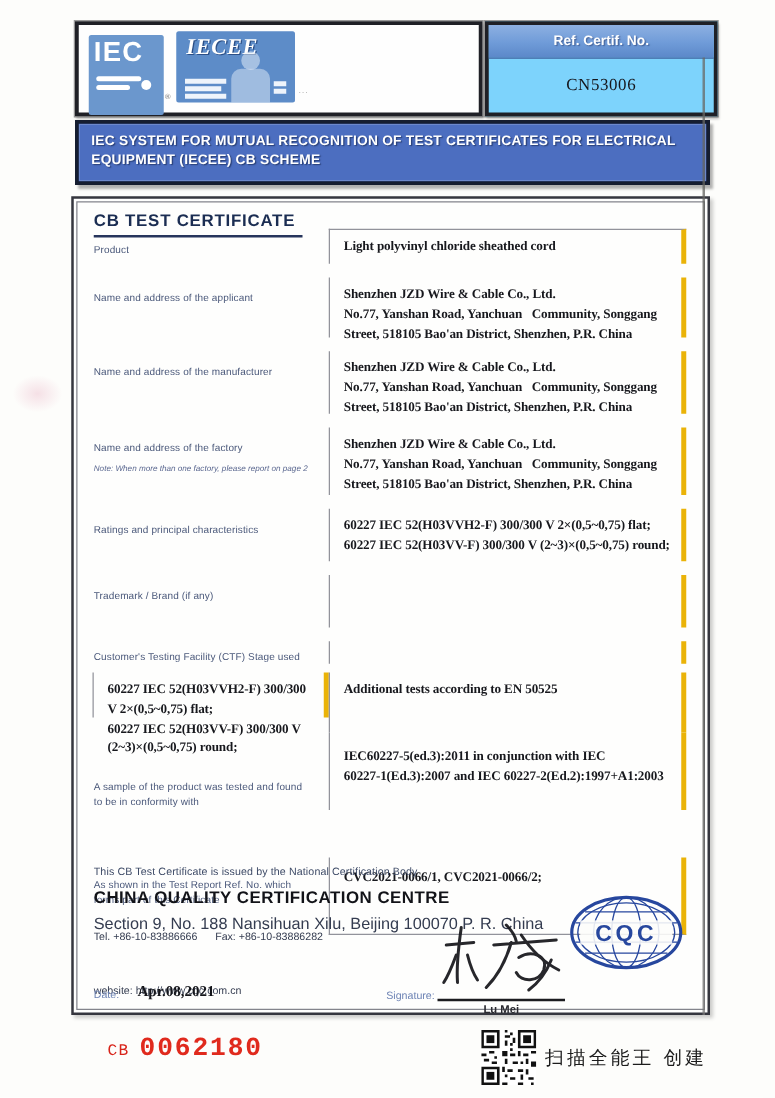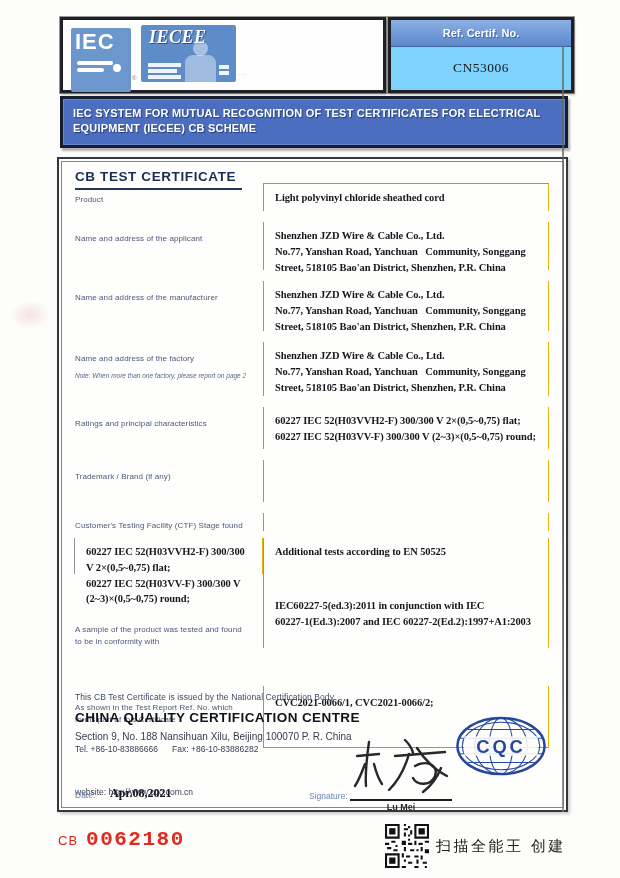--- a/index.html
+++ b/index.html
@@ -97,46 +97,46 @@
   .grid{
     position:absolute;left:12px;top:21px;
     display:grid;grid-template-columns:189px 286px;
   }
   .lc{
     font-size:8px;color:#4a587a;padding:11px 6px 0 1px;line-height:1.45;
     letter-spacing:.1px;
   }
   .lc .note{display:block;font-size:6.5px;font-style:italic;color:#5b6890;margin-top:6px;letter-spacing:0;}
   .vc{
-    border-left:1px solid #92939b;border-right:1px solid #eab308;
+    border-left:1px solid #92939b;border-right:4px solid #eab308;
     font-family:"Liberation Serif",serif;font-weight:bold;font-size:10.5px;color:#17181d;
     padding:6px 8px 0 11px;line-height:1.5;white-space:pre-wrap;letter-spacing:-.1px;
     box-sizing:border-box;
   }
   .vc.first{border-top:1px solid #92939b;}
   .vc.last{border-bottom:1px solid #92939b;}
 
   .issued-by{position:absolute;left:13px;top:530px;font-size:8.5px;color:#3d4a66;letter-spacing:.1px;}
   .ncb-name{position:absolute;left:13px;top:548px;font-size:13.5px;font-weight:bold;color:#121318;letter-spacing:.4px;}
-  .ncb-addr{position:absolute;left:13px;top:569px;font-size:10px;color:#343c50;}
+  .ncb-addr{position:absolute;left:13px;top:569px;font-size:13px;color:#343c50;}
   .ncb-tel{position:absolute;left:13px;top:582px;font-size:8.5px;color:#343c50;white-space:pre;}
   .ncb-web{position:absolute;left:13px;top:625px;font-size:8.5px;color:#343c50;}
   .date-label{position:absolute;left:13px;top:628px;font-size:8.5px;color:#6d83b4;}
   .date-value{position:absolute;left:48px;top:624px;font-family:"Liberation Serif",serif;font-weight:bold;font-size:12px;color:#15161b;}
 
   .sig-label{position:absolute;left:247px;top:629px;font-size:8.5px;color:#6d83b4;}
   .sig-line{position:absolute;left:288px;top:637px;width:102px;height:2px;background:#1c1c20;}
   .sig-name{position:absolute;left:288px;top:640px;width:102px;text-align:center;font-size:9px;font-weight:bold;color:#2a2a30;}
   .sig-hand{position:absolute;left:287px;top:572px;width:104px;height:62px;}
 
   .cqc-logo{position:absolute;left:392px;top:553px;width:94px;height:62px;}
 
   
   .stamp{left:58px;top:828px;display:flex;align-items:baseline;}
-  .stamp-prefix{font-family:Liberation Sans, sans-serif;font-size:13px;color:#d8241a;letter-spacing:1px;margin-right:8px;}
+  .stamp-prefix{font-family:Liberation Mono, monospace;font-size:13px;color:#d8241a;letter-spacing:1px;margin-right:8px;margin-left:28px;}
   .stamp-number{font-family:"Liberation Mono","DejaVu Sans Mono",monospace;font-size:21px;font-weight:bold;color:#e02a1d;letter-spacing:1.5px;}
 
   .qr{left:385px;top:824px;width:44px;height:44px;}
   .wm-text{left:436px;top:837px;font-size:15px;color:#1c1c1c;letter-spacing:2.5px;font-family:"DejaVu Sans",sans-serif;}
 
   .scan-line{left:562px;top:46px;width:2px;height:766px;background:linear-gradient(#6a6a66,#4c4c48 60%,#777);opacity:.75;}
   .scan-smudge{left:10px;top:300px;width:40px;height:30px;background:radial-gradient(ellipse,rgba(230,170,190,.35),rgba(230,170,190,0) 70%);}
 </style>
 </head>
 <body>
@@ -196,21 +196,21 @@
 No.77, Yanshan Road, Yanchuan   Community, Songgang
 Street, 518105 Bao'an District, Shenzhen, P.R. China</div>
 
       <div class="lc" style="height:42px"><span>Ratings and principal characteristics</span></div>
       <div class="vc" style="height:42px">60227 IEC 52(H03VVH2-F) 300/300 V 2×(0,5~0,75) flat;
 60227 IEC 52(H03VV-F) 300/300 V (2~3)×(0,5~0,75) round;</div>
 
       <div class="lc" style="height:42px"><span>Trademark / Brand (if any)</span></div>
       <div class="vc" style="height:42px"></div>
 
-      <div class="lc" style="height:18px;padding-top:7px"><span>Customer's Testing Facility (CTF) Stage found</span></div>
+      <div class="lc" style="height:18px;padding-top:7px"><span>Customer's Testing Facility (CTF) Stage used</span></div>
       <div class="vc" style="height:18px"></div>
 
       <div class="vc" style="height:36px">60227 IEC 52(H03VVH2-F) 300/300 V 2×(0,5~0,75) flat;
 60227 IEC 52(H03VV-F) 300/300 V (2~3)×(0,5~0,75) round;</div>
 
       <div class="vc" style="height:48px">Additional tests according to EN 50525</div>
 
       <div class="lc" style="height:62px;padding-top:38px;white-space:pre-wrap"><span>A sample of the product was tested and found
 to be in conformity with</span></div>
       <div class="vc" style="height:62px;padding-top:12px">IEC60227-5(ed.3):2011 in conjunction with IEC

